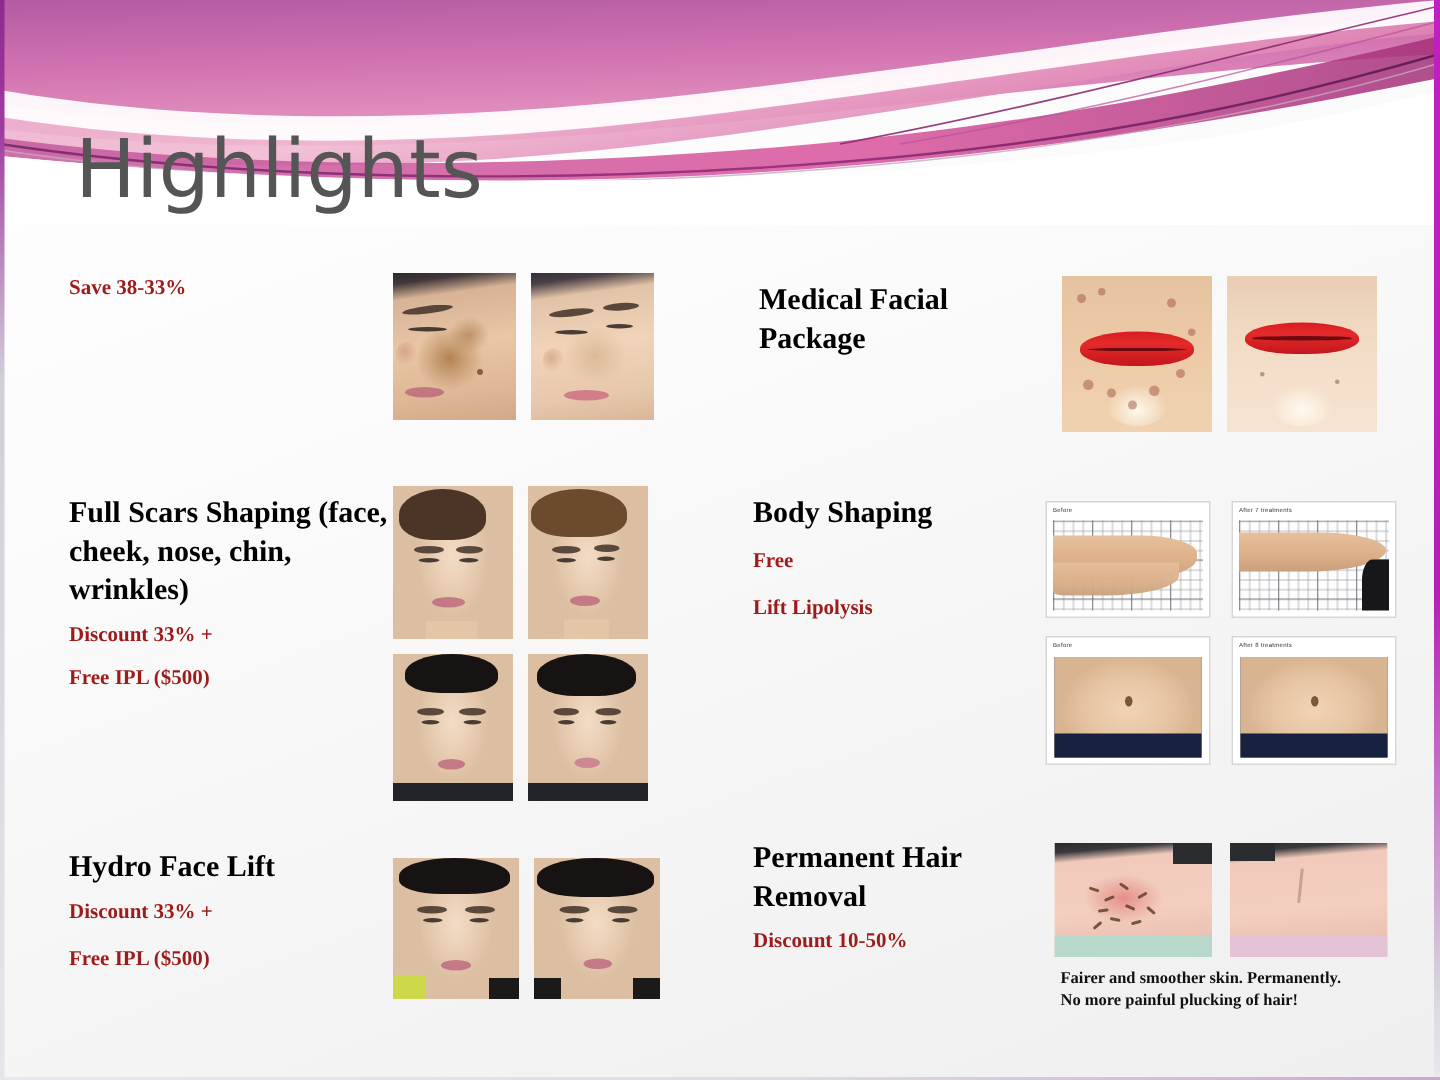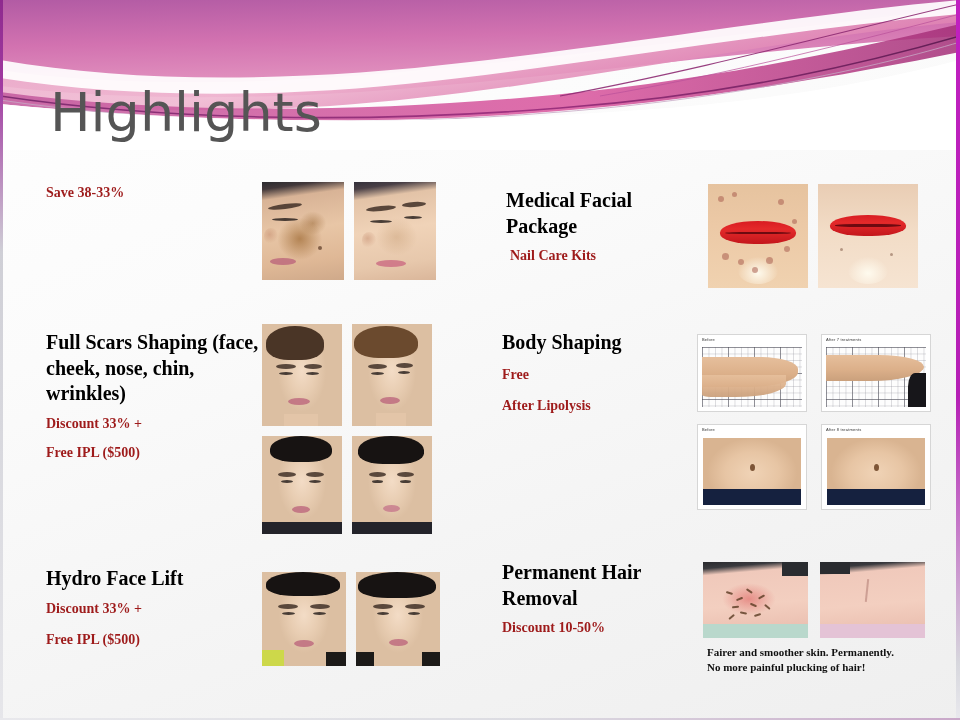--- a/index.html
+++ b/index.html
@@ -276,21 +276,20 @@
       <div class="eye" style="left:21px;top:40px;width:12px;"></div>
       <div class="eye" style="left:52px;top:40px;width:12px;"></div>
       <div class="lip" style="left:33px;top:67px;width:19px;"></div>
       <div style="position:absolute;left:0;bottom:0;width:18px;height:14px;background:#1c1a18;"></div>
       <div style="position:absolute;right:0;bottom:0;width:18px;height:14px;background:#1c1a18;"></div>
     </div>
   </div>
 
   <div class="block" style="left:506px;top:188px;width:190px;">
     <div class="heading">Medical Facial Package</div>
-    <div class="sub" style="margin-top:6px;padding-left:4px;">Nail Care Kits</div>
   </div>
 
   <div class="photos" style="left:708px;top:184px;">
     <div class="ph lipsrow" style="width:100px;height:104px;">
       <div class="lips-big"></div>
       <div class="chin-hi"></div>
       <div class="acne" style="left:10%;top:12%;width:6px;height:6px;"></div>
       <div class="acne" style="left:24%;top:8%;width:5px;height:5px;"></div>
       <div class="acne" style="left:70%;top:14%;width:6px;height:6px;"></div>
       <div class="acne" style="left:14%;top:66%;width:7px;height:7px;"></div>
@@ -304,21 +303,21 @@
       <div class="lips-big" style="top:30%;height:20%;"></div>
       <div class="chin-hi"></div>
       <div class="acne" style="left:22%;top:62%;width:3px;height:3px;background:rgba(120,80,60,.5);"></div>
       <div class="acne" style="left:72%;top:66%;width:3px;height:3px;background:rgba(120,80,60,.5);"></div>
     </div>
   </div>
 
   <div class="block" style="left:502px;top:330px;width:200px;">
     <div class="heading">Body Shaping</div>
     <div class="sub" style="margin-top:8px;">Free</div>
-    <div class="sub" style="margin-top:10px;">After Lipolysis</div>
+    <div class="sub" style="margin-top:10px;">Lift Lipolysis</div>
   </div>
 
   <div class="photos" style="left:697px;top:334px;gap:14px;">
     <div class="ph armpanel" style="width:108px;height:76px;">
       <div class="grid-bg"></div>
       <div class="lbl" style="left:4px;">Before</div>
       <div class="arm" style="left:4px;top:22px;width:96px;height:30px;border-radius:0 40% 50% 0;"></div>
       <div class="arm" style="left:4px;top:40px;width:84px;height:22px;border-radius:0 0 60% 10%;opacity:.95;"></div>
     </div>
     <div class="ph armpanel" style="width:108px;height:76px;">

